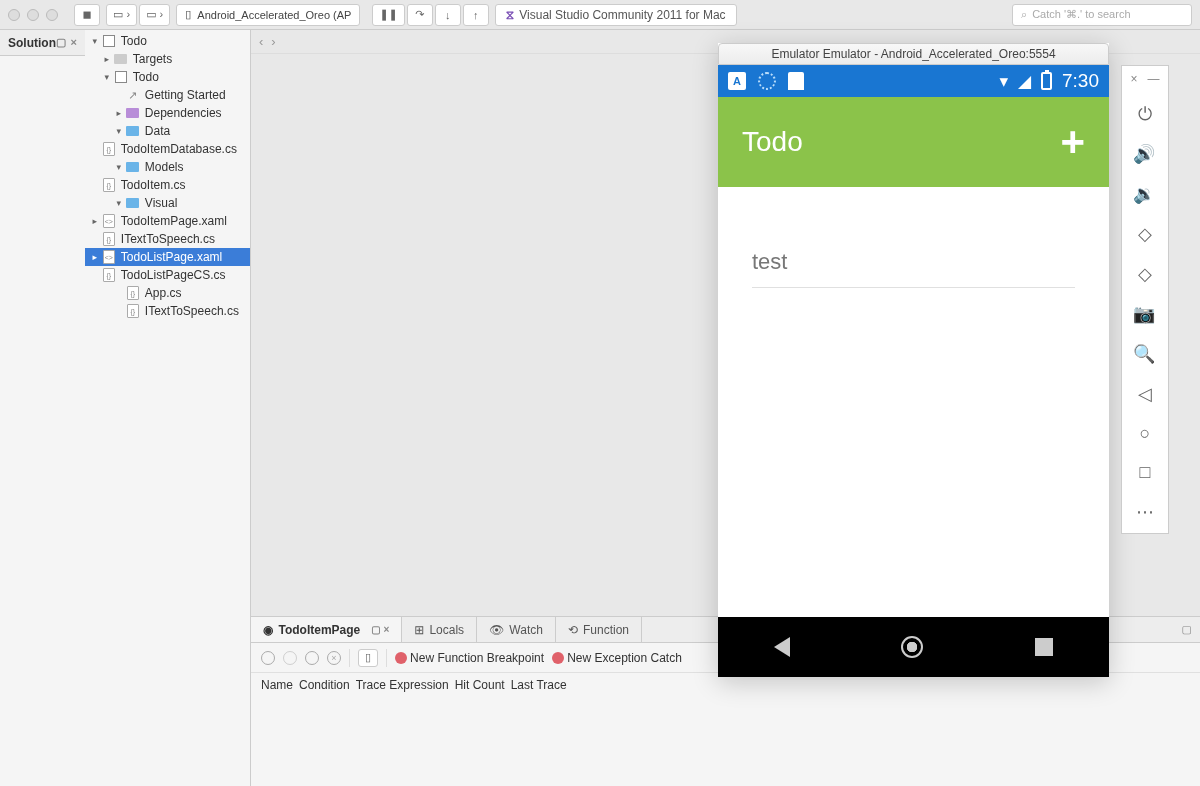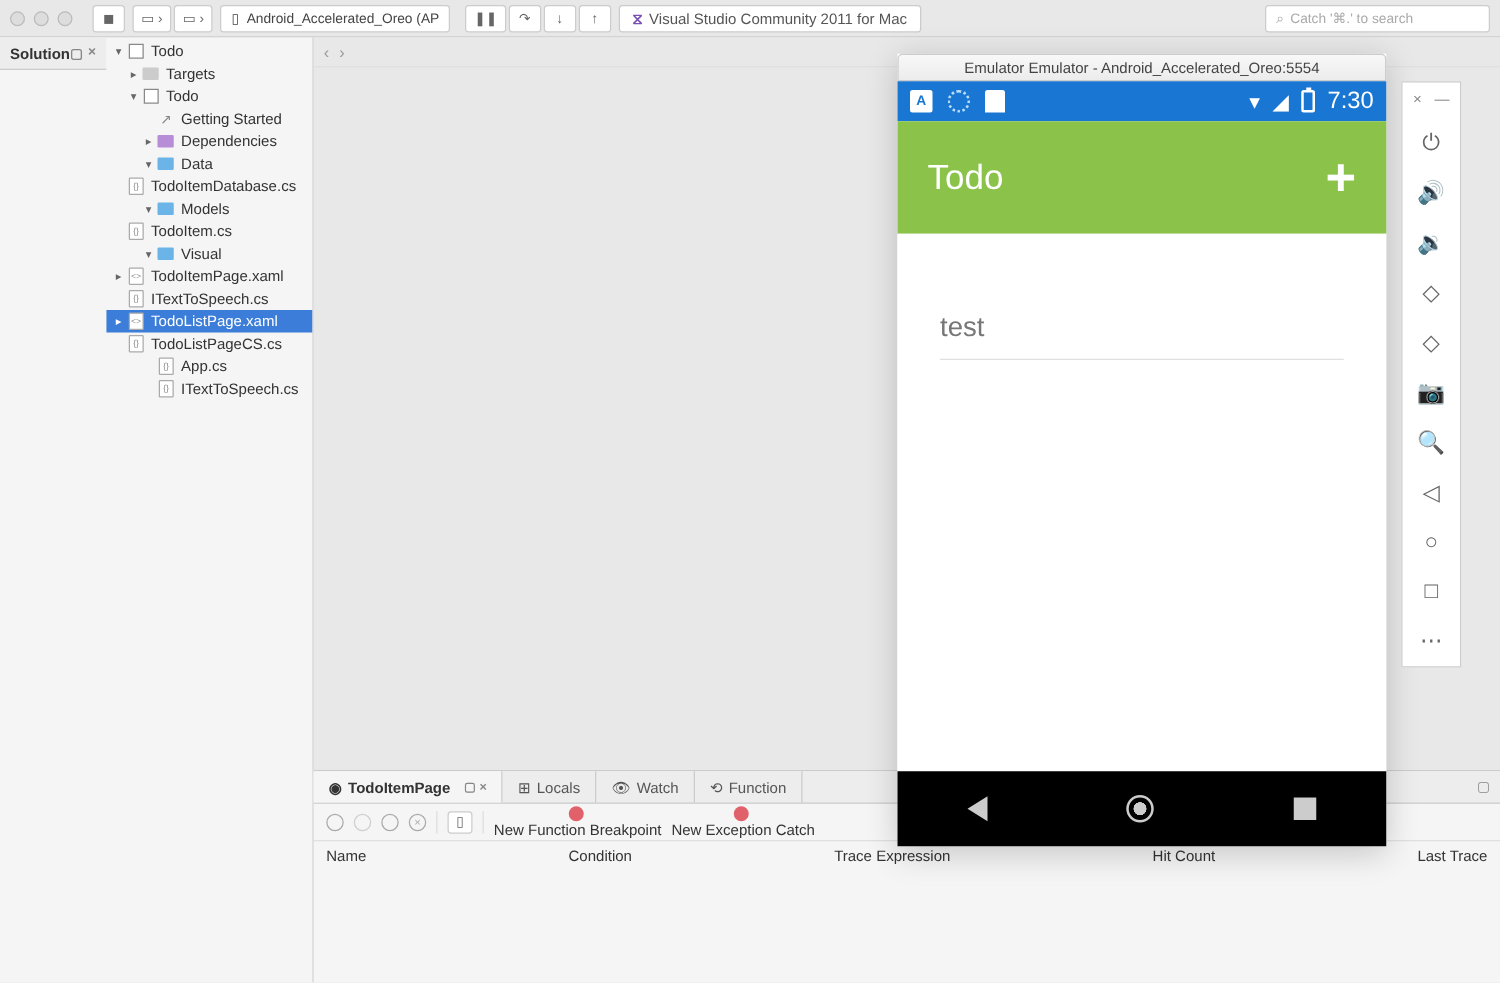--- a/index.html
+++ b/index.html
@@ -50,22 +50,22 @@
     .bottom-panel { height: 170px; background: #f5f5f5; border-top: 1px solid #ccc; display: flex; flex-direction: column; }
     .bottom-tabs { height: 26px; background: #ededed; border-bottom: 1px solid #ccc; display: flex; align-items: stretch; }
     .bottom-tab { display: flex; align-items: center; padding: 0 12px; font-size: 12px; color: #555; border-right: 1px solid #ccc; gap: 5px; }
     .bottom-tab.active { background: #f5f5f5; font-weight: 600; color: #333; }
     .expand-btn { margin-left: auto; padding: 0 8px; font-size: 11px; color: #888; display: flex; align-items: center; }
     .bp-toolbar { height: 30px; display: flex; align-items: center; padding: 0 10px; gap: 8px; border-bottom: 1px solid #e0e0e0; }
     .bp-circle { width: 14px; height: 14px; border: 1.5px solid #aaa; border-radius: 50%; }
     .bp-x { width: 14px; height: 14px; border: 1.5px solid #aaa; border-radius: 50%; display: flex; align-items: center; justify-content: center; font-size: 9px; color: #aaa; }
     .bp-sep { width: 1px; height: 18px; background: #ddd; }
     .bp-red { width: 12px; height: 12px; border-radius: 50%; background: #e0616a; display: inline-block; margin-right: 3px; }
-    .bp-link { font-size: 12px; color: #333; display: flex; align-items: center; flex-direction: column; }
-    .bp-headers { height: 24px; display: flex; align-items: center; padding: 0 10px; font-size: 12px; color: #333; gap: 18px; justify-content: space-between; }
+    .bp-link { font-size: 12px; color: #333; display: flex; align-items: center; }
+    .bp-headers { height: 24px; display: flex; align-items: center; padding: 0 10px; font-size: 12px; color: #333; gap: 6px; }
     
     
     .emulator { position: absolute; top: 43px; left: 718px; width: 391px; background: #fff; box-shadow: 0 5px 25px rgba(0,0,0,0.2); }
     .emu-title { height: 22px; background: linear-gradient(#f8f8f8,#ececec); border: 1px solid #ccc; border-radius: 4px 4px 0 0; display: flex; align-items: center; justify-content: center; font-size: 12px; color: #444; }
     .emu-statusbar { height: 32px; background: #1976d2; display: flex; align-items: center; padding: 0 10px; color: #fff; font-size: 16px; }
     .emu-status-left { display: flex; gap: 12px; align-items: center; }
     .emu-status-right { margin-left: auto; display: flex; gap: 10px; align-items: center; font-size: 17px; }
     .emu-appbar { height: 90px; background: #8bc34a; display: flex; align-items: center; padding: 0 24px; }
     .emu-app-title { font-size: 28px; color: #fff; font-weight: 500; }
     .emu-plus { margin-left: auto; font-size: 42px; color: #fff; font-weight: bold; }

